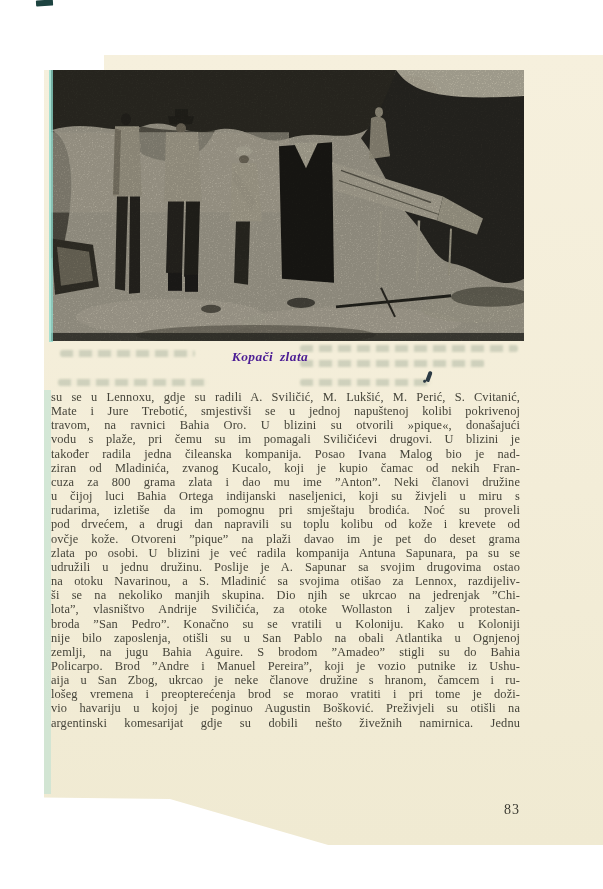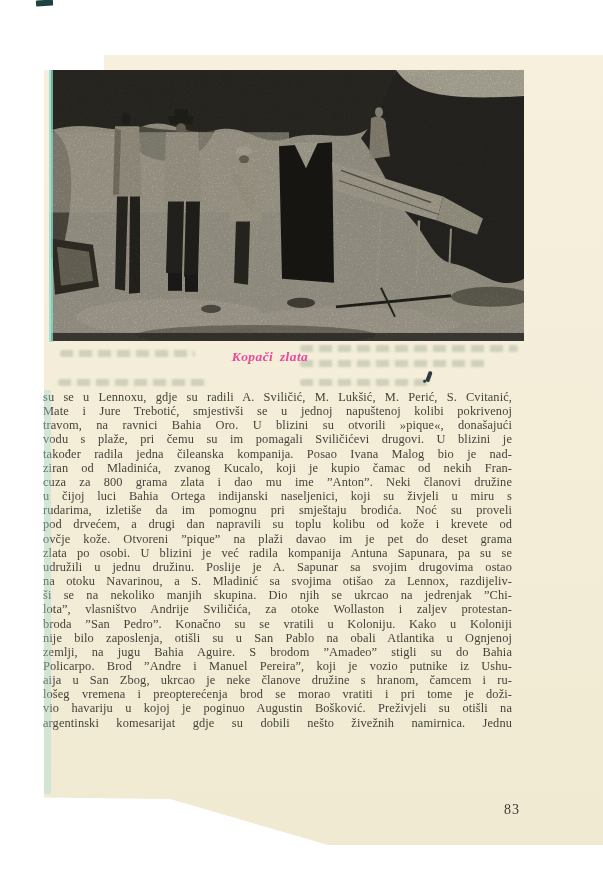--- a/index.html
+++ b/index.html
@@ -49,21 +49,21 @@
     position:absolute; left:36px; top:0px; width:17px; height:6px;
     background:#1d4340; border-radius:1px; transform:rotate(-3deg);
     z-index:5;
   }
 
   .caption {
     position:absolute; left:150px; top:350px; width:240px;
     text-align:center;
     font-style:italic; font-weight:600; font-size:13.5px; line-height:14px;
     letter-spacing:0.4px; word-spacing:3px;
-    color:#ec4899; z-index:5;
+    color:#4c1d95; z-index:5;
   }
 
   
   .ghost {
     position:absolute; height:7px; border-radius:3px;
     background:repeating-linear-gradient(90deg,
       rgba(122,143,122,0.30) 0px, rgba(122,143,122,0.30) 13px,
       rgba(122,143,122,0.02) 13px, rgba(122,143,122,0.02) 19px);
     filter:blur(1.1px); z-index:4;
   }
@@ -77,21 +77,21 @@
     position:absolute; left:427px; top:371px; width:4px; height:11px;
     background:#2c3a44; border-radius:2px 2px 1px 1px;
     transform:rotate(20deg); z-index:5;
   }
   .ink-mark::after {
     content:""; position:absolute; left:-2px; bottom:-2px;
     width:3px; height:3px; border-radius:50%; background:#2c3a44;
   }
 
   .text-block {
-    position:absolute; left:43px; top:390px; width:469px; z-index:5;
+    position:absolute; left:51px; top:390px; width:469px; z-index:5;
   }
   .text-block .line {
     height:14.17px; line-height:14.17px;
     font-size:12.4px; letter-spacing:0.1px;
     color:#45443a;
     text-align:justify; text-align-last:justify;
     overflow:hidden;
   }
 
   .page-number {

